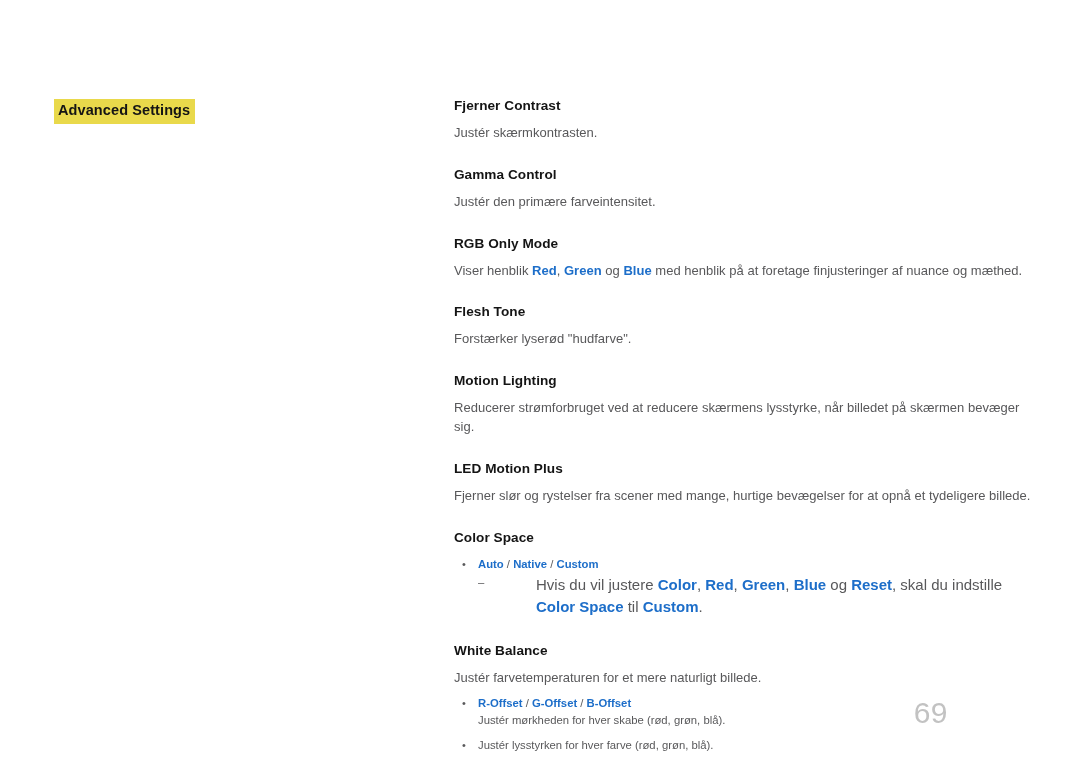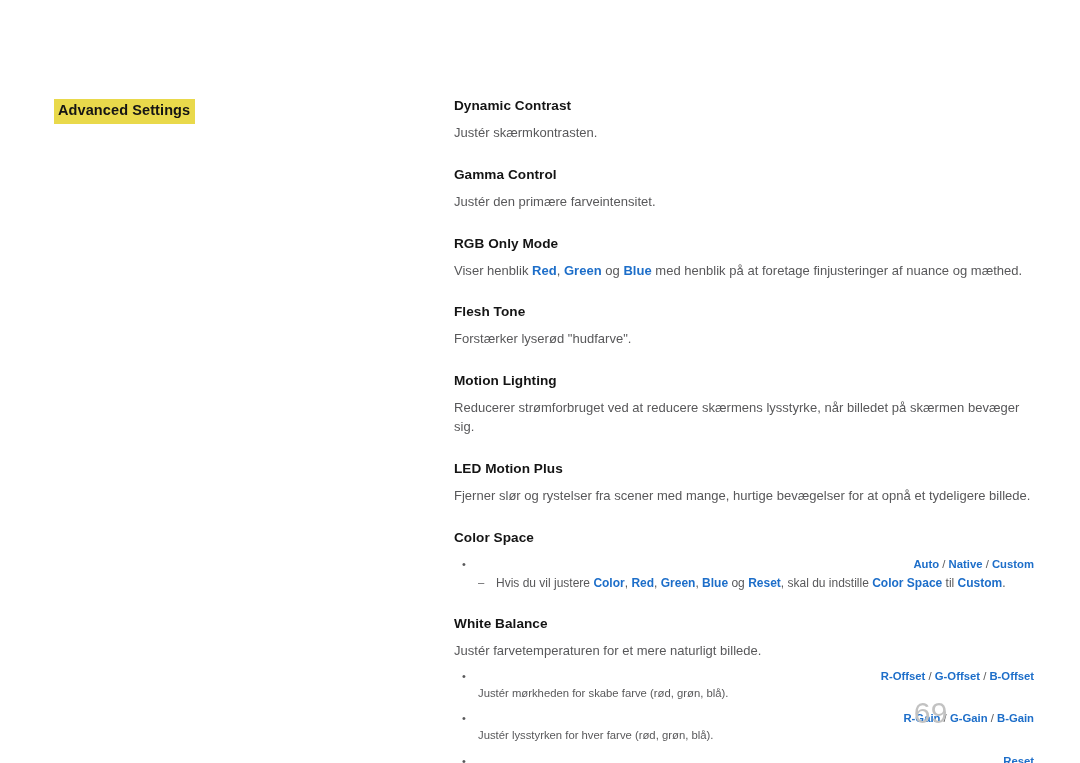--- a/index.html
+++ b/index.html
@@ -101,21 +101,20 @@
     top: 0px;
     color: #58585a;
     font-size: 11px;
     line-height: 1.5;
   }
   .bullet-label {
     font-size: 11.3px;
     line-height: 1.5;
     color: #1d6ec9;
     font-weight: bold;
-    text-align: right;
   }
   .bullet-sub {
     font-size: 11.3px;
     line-height: 1.5;
     color: #58585a;
     margin-top: 0px;
   }
 
   
   ul.dashes {
@@ -129,23 +128,24 @@
   }
   ul.dashes > li .dash {
     position: absolute;
     left: 0px;
     top: 0px;
     color: #58585a;
     font-size: 11.3px;
     line-height: 1.5;
   }
   .dash-text {
-    font-size: 12px;
-    line-height: 1.5;
-    color: #58585a;
+    font-size: 15px;
+    line-height: 1.5;
+    color: #58585a;
+    margin-left: 40px;
   }
 
   
   .page-number {
     position: absolute;
     right: 44px;
     bottom: 33px;
     font-size: 30px;
     color: #c2c2c2;
     font-weight: normal;
@@ -157,21 +157,21 @@
 
 <div class="page">
 
   <div class="section-title-wrap">
     <span class="section-title">Advanced Settings</span>
   </div>
 
   <div class="content">
 
     <div class="entry">
-      <h2 class="entry-title">Dynamic Contrast</h2>
+      <h2 class="entry-title">Fjerner Contrast</h2>
       <p class="entry-desc">Justér skærmkontrasten.</p>
     </div>
 
     <div class="entry">
       <h2 class="entry-title">Gamma Control</h2>
       <p class="entry-desc">Justér den primære farveintensitet.</p>
     </div>
 
     <div class="entry">
       <h2 class="entry-title">RGB Only Mode</h2>
@@ -210,26 +210,25 @@
     </div>
 
     <div class="entry">
       <h2 class="entry-title">White Balance</h2>
       <p class="entry-desc">Justér farvetemperaturen for et mere naturligt billede.</p>
       <ul class="bullets">
 
         <li style="margin-bottom:9px;">
           <span class="dot">•</span>
           <div class="bullet-label"><span>R-Offset</span><span class="sep"> / </span><span>G-Offset</span><span class="sep"> / </span><span>B-Offset</span></div>
-          <div class="bullet-sub">Justér mørkheden for skabe farve (rød, grøn, blå).</div>
+          <div class="bullet-sub">Justér mørkheden for hver skabe (rød, grøn, blå).</div>
         </li>
 
         <li style="margin-bottom:9px;">
           <span class="dot">•</span>
-          <div class="bullet-label"><span>R-Gain</span><span class="sep"> / </span><span>G-Gain</span><span class="sep"> / </span><span>B-Gain</span></div>
           <div class="bullet-sub">Justér lysstyrken for hver farve (rød, grøn, blå).</div>
         </li>
 
         <li>
           <span class="dot">•</span>
           <div class="bullet-label"><span>Reset</span></div>
           <div class="bullet-sub"><span>Nulstiller </span><span class="blue">White Balance</span><span> til standardindstillingerne.</span></div>
         </li>
 
       </ul>

